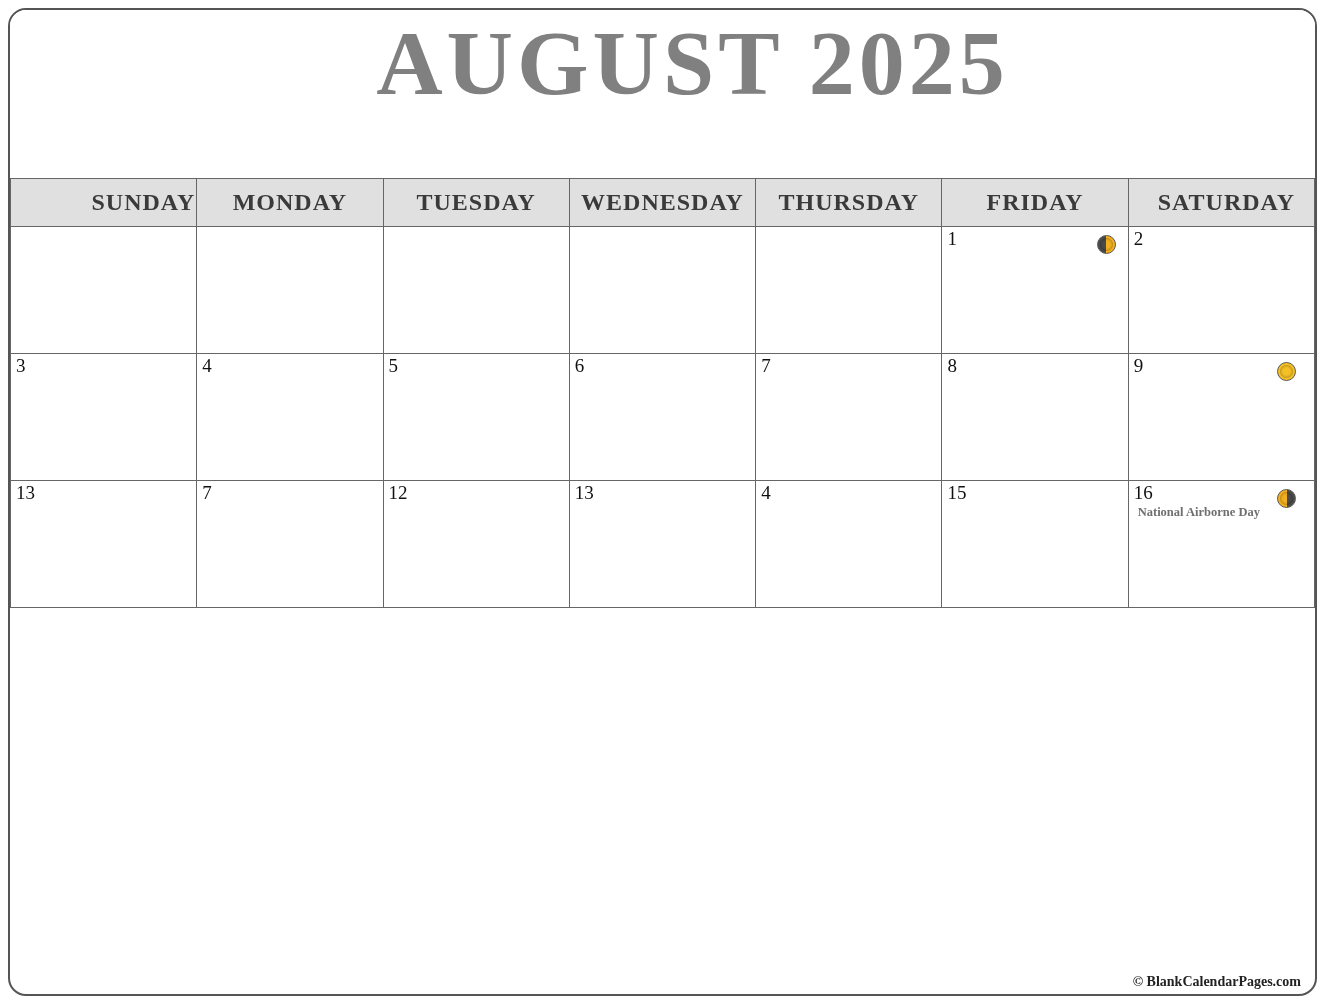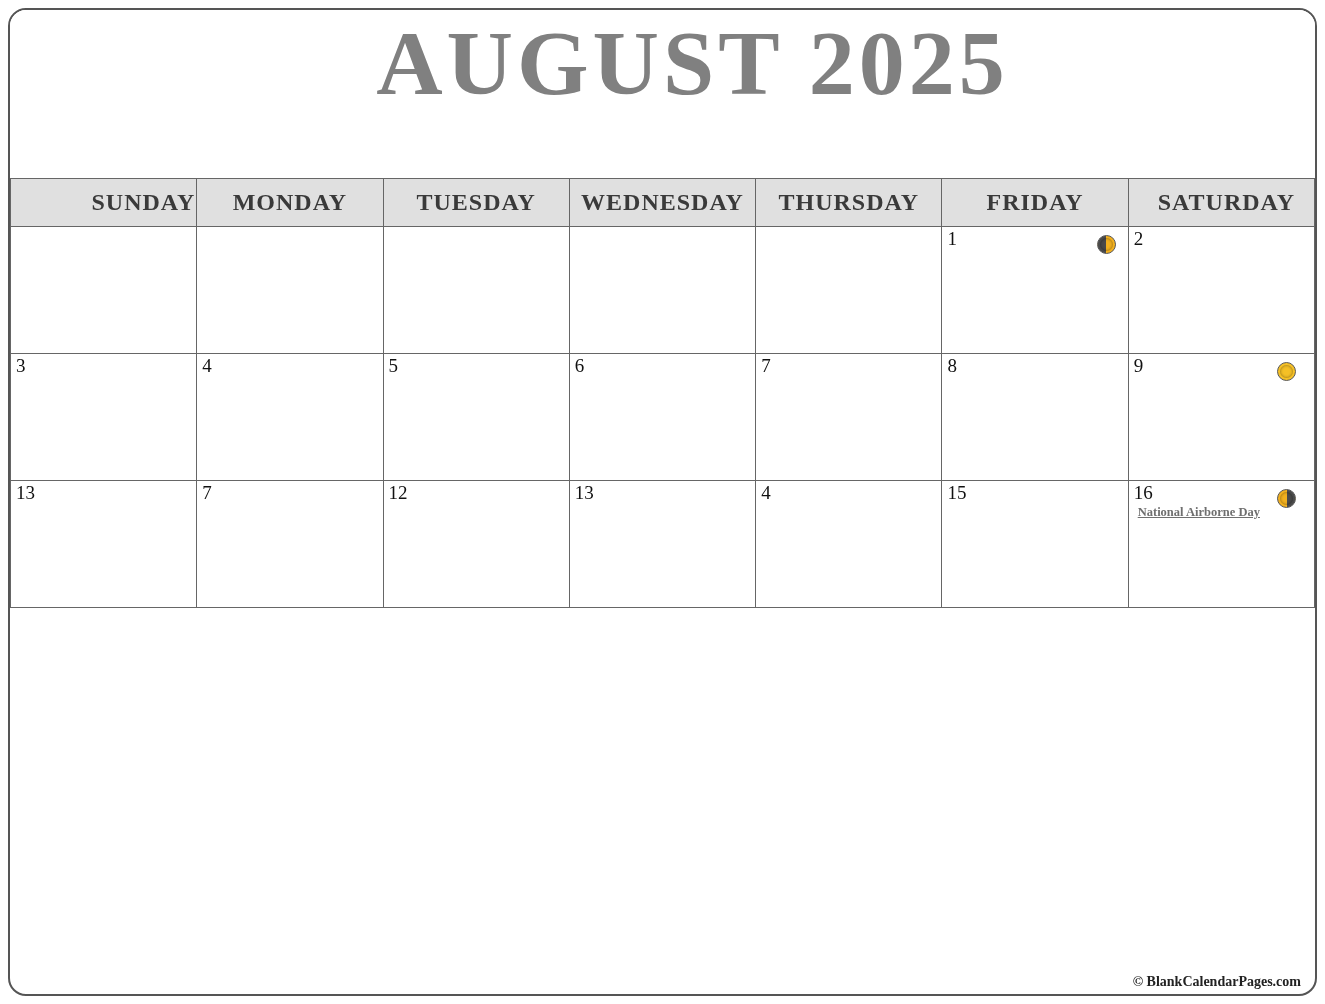--- a/index.html
+++ b/index.html
@@ -71,21 +71,20 @@
   }
   .holiday {
     position: absolute;
     left: 9px; top: 24px;
     width: 170px;
     font-family: "Liberation Serif", serif;
     font-size: 12.5px;
     font-weight: bold;
     color: #6f6f6f;
     line-height: 1.15;
-    text-decoration: underline;
   }
   .moon {
     position: absolute;
     top: 8px;
     width: 19px; height: 19px;
     border-radius: 50%;
     border: 1px solid #5a5a5a;
     overflow: hidden;
   }
   .moon.pos-right { right: 18px; }

